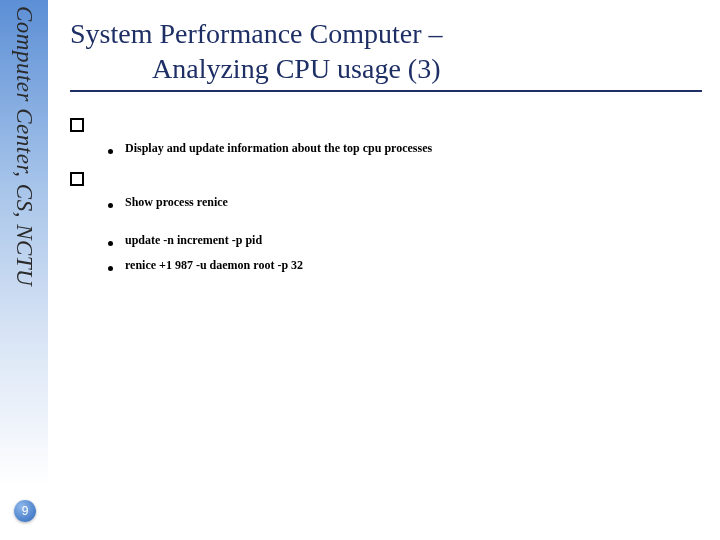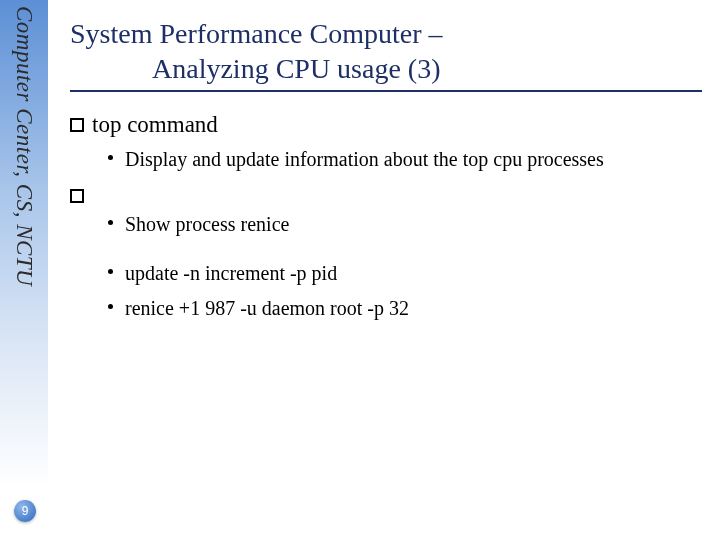--- a/index.html
+++ b/index.html
@@ -29,21 +29,21 @@
   .title-line.indent { padding-left: 82px; }
   .title-rule { border: none; border-top: 2px solid #1e2f66; margin-top: 4px; width: 100%; }
   .body { margin-top: 20px; }
   .lvl1 { display: flex; align-items: flex-start; margin-top: 10px; margin-bottom: 4px; }
   .lvl1 .bullet-square {
     width: 14px; height: 14px; border: 2px solid #000; margin-top: 6px; margin-right: 8px; flex: 0 0 auto;
   }
   .lvl1 .lbl { font-size: 23px; color: #000; }
   .lvl2 { display: flex; align-items: flex-start; margin-left: 38px; margin-top: 8px; }
   .lvl2 .dot { width: 5px; height: 5px; border-radius: 50%; background: #000; margin-top: 9px; margin-right: 12px; flex: 0 0 auto; }
-  .lvl2 .txt { font-size: 20px; font-weight: 400; color: #000; line-height: 1.35; }
+  .lvl2 .txt { font-size: 12px; font-weight: 700; color: #000; line-height: 1.35; }
   .gap { height: 14px; }
 </style>
 </head>
 <body>
 
 <div class="slide">
   <div class="sidebar">
     <div class="sidebar-text">Computer Center, CS, NCTU</div>
   </div>
   <div class="page-badge">9</div>
@@ -52,21 +52,20 @@
     <div class="title-block">
       <div class="title-line">System Performance Computer –</div>
       <div class="title-line indent">Analyzing CPU usage (3)</div>
       <hr class="title-rule">
     </div>
 
     <div class="body">
 
       <div class="lvl1">
         <span class="bullet-square"></span>
-        <span class="lbl">top command</span>
       </div>
       <div class="lvl2">
         <span class="dot"></span>
         <span class="txt">Display and update information about the top cpu processes</span>
       </div>
 
       <div class="lvl1">
         <span class="bullet-square"></span>
       </div>
       <div class="lvl2">

